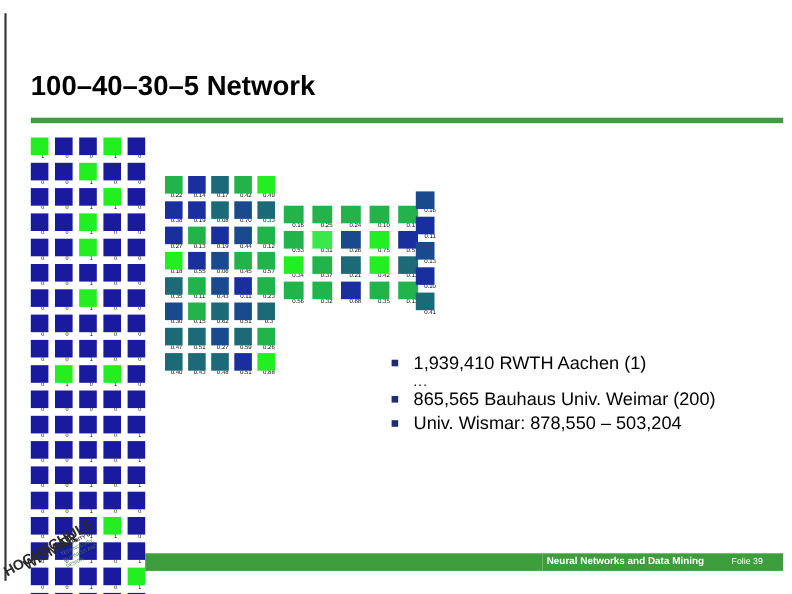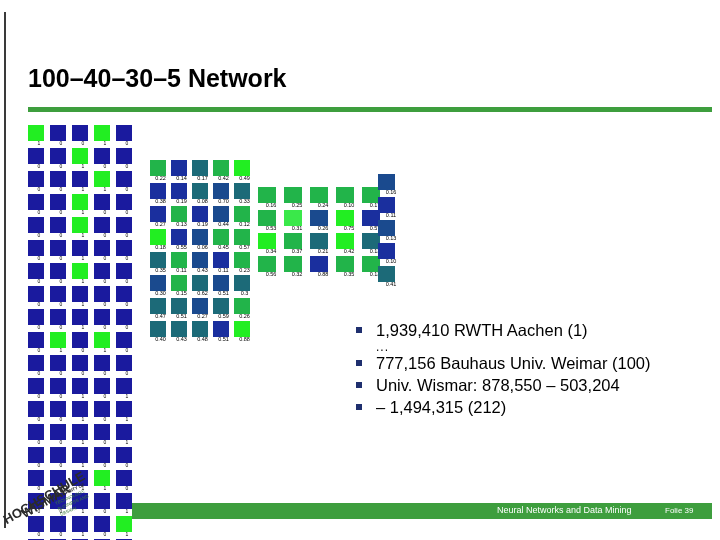--- a/index.html
+++ b/index.html
@@ -141,21 +141,21 @@
   #footer-bar-left {
     position: absolute;
     left: 132px; top: 503px;
     width: 361px; height: 16px;
     background: #3e9e3e;
   }
   #footer-course-title {
     position: absolute;
     left: 497px; top: 505px;
     font-size: 9px;
-    font-weight: normal;
+    font-weight: bold;
     color: #ffffff;
     white-space: nowrap;
   }
   #footer-slide-number {
     position: absolute;
     left: 665px; top: 506px;
     font-size: 8px;
     color: #ffffff;
     white-space: nowrap;
   }
@@ -922,29 +922,25 @@
 <div id="results-block">
 
   <div class="result-item">
     <span class="result-bullet"></span>
     <span class="result-text">1,939,410 RWTH Aachen (1)</span>
   </div>
   <div class="ellipsis-line">...</div>
 
   <div class="result-item">
     <span class="result-bullet"></span>
-    <span class="result-text">777,156 Bauhaus Univ. Weimar (100)</span>
+    <span class="result-text">865,565 Bauhaus Univ. Weimar (200)</span>
   </div>
   <div class="result-item">
     <span class="result-bullet"></span>
     <span class="result-text">Univ. Wismar:    878,550 – 503,204</span>
-  </div>
-  <div class="result-item">
-    <span class="result-bullet"></span>
-    <span class="result-text">– 1,494,315 (212)</span>
   </div>
 </div>
 
 <div id="footer-bar-left"></div>
 <div id="footer-bar"></div>
 <div id="footer-course-title">Neural Networks and Data Mining</div>
 <div id="footer-slide-number">Folie 39</div>
 
 <div id="logo-watermark">
   <div class="logo-word" id="logo-word-hochschule">HOCHSCHULE</div>

